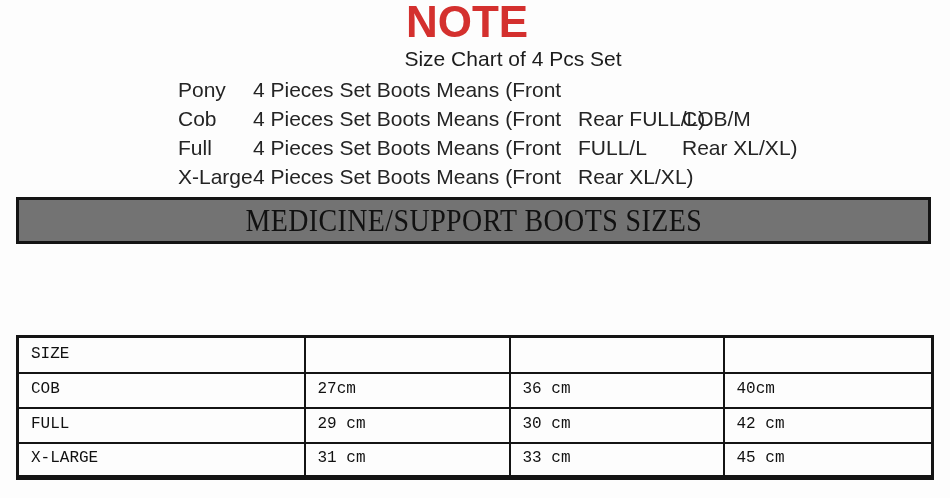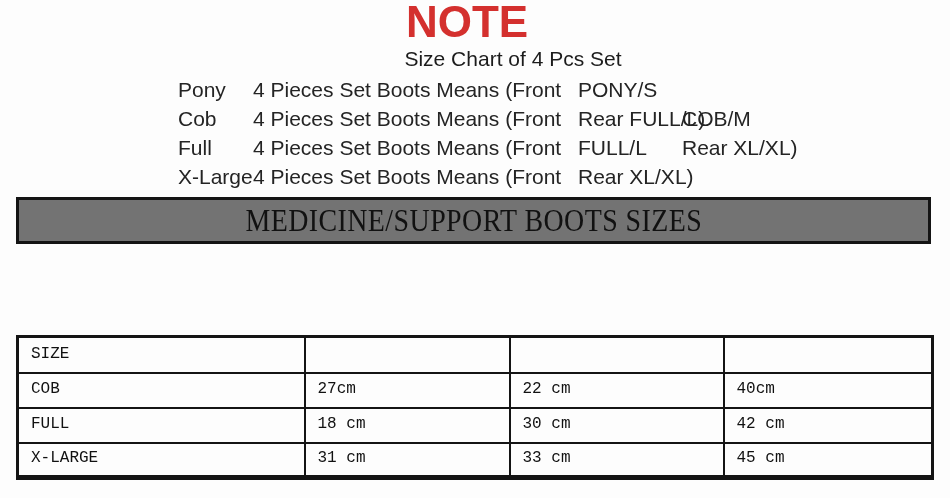--- a/index.html
+++ b/index.html
@@ -121,21 +121,20 @@
 
   <div class="note-title">NOTE</div>
 
 
   <div class="size-chart-title">Size Chart of 4 Pcs Set</div>
 
   <div class="sets-block">
     <div class="set-row">
       <span>Pony</span>
       <span>4 Pieces Set Boots Means (Front</span>
-      <span>PONY/S</span>
     </div>
     <div class="set-row">
       <span>Cob</span>
       <span>4 Pieces Set Boots Means (Front</span>
       <span>Rear FULL/L)</span>
       <span>COB/M</span>
     </div>
     <div class="set-row">
       <span>Full</span>
       <span>4 Pieces Set Boots Means (Front</span>
@@ -157,26 +156,26 @@
     <tbody>
       <tr class="header-row">
         <td class="col-1">SIZE</td>
         <td class="col-2"></td>
         <td class="col-3"></td>
         <td class="col-4"></td>
       </tr>
       <tr>
         <td class="col-1">COB</td>
         <td class="col-2">27cm</td>
-        <td class="col-3">22 cm</td>
+        <td class="col-3">36 cm</td>
         <td class="col-4">40cm</td>
       </tr>
       <tr>
         <td class="col-1">FULL</td>
-        <td class="col-2">18 cm</td>
+        <td class="col-2">29 cm</td>
         <td class="col-3">30 cm</td>
         <td class="col-4">42 cm</td>
       </tr>
       <tr>
         <td class="col-1">X-LARGE</td>
         <td class="col-2">31 cm</td>
         <td class="col-3">33 cm</td>
         <td class="col-4">45 cm</td>
       </tr>
     </tbody>

